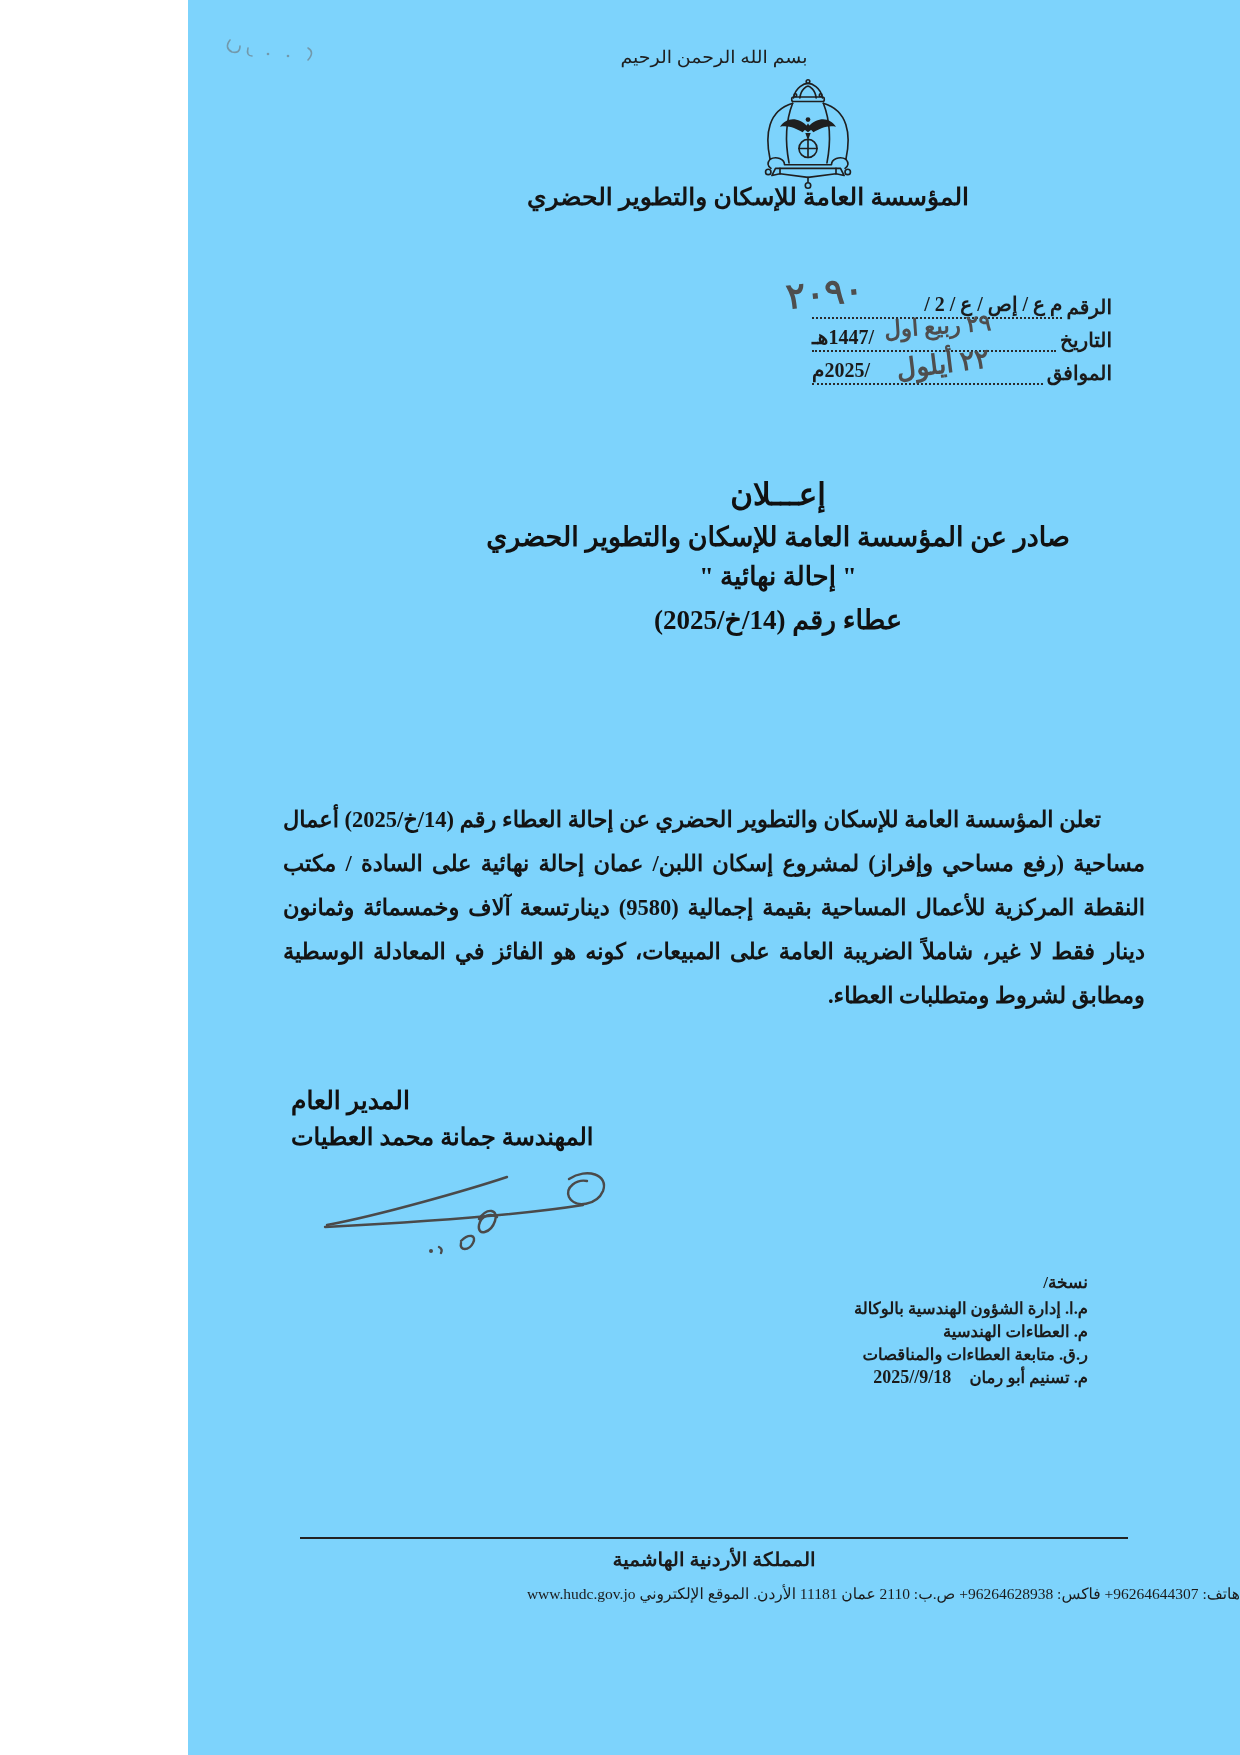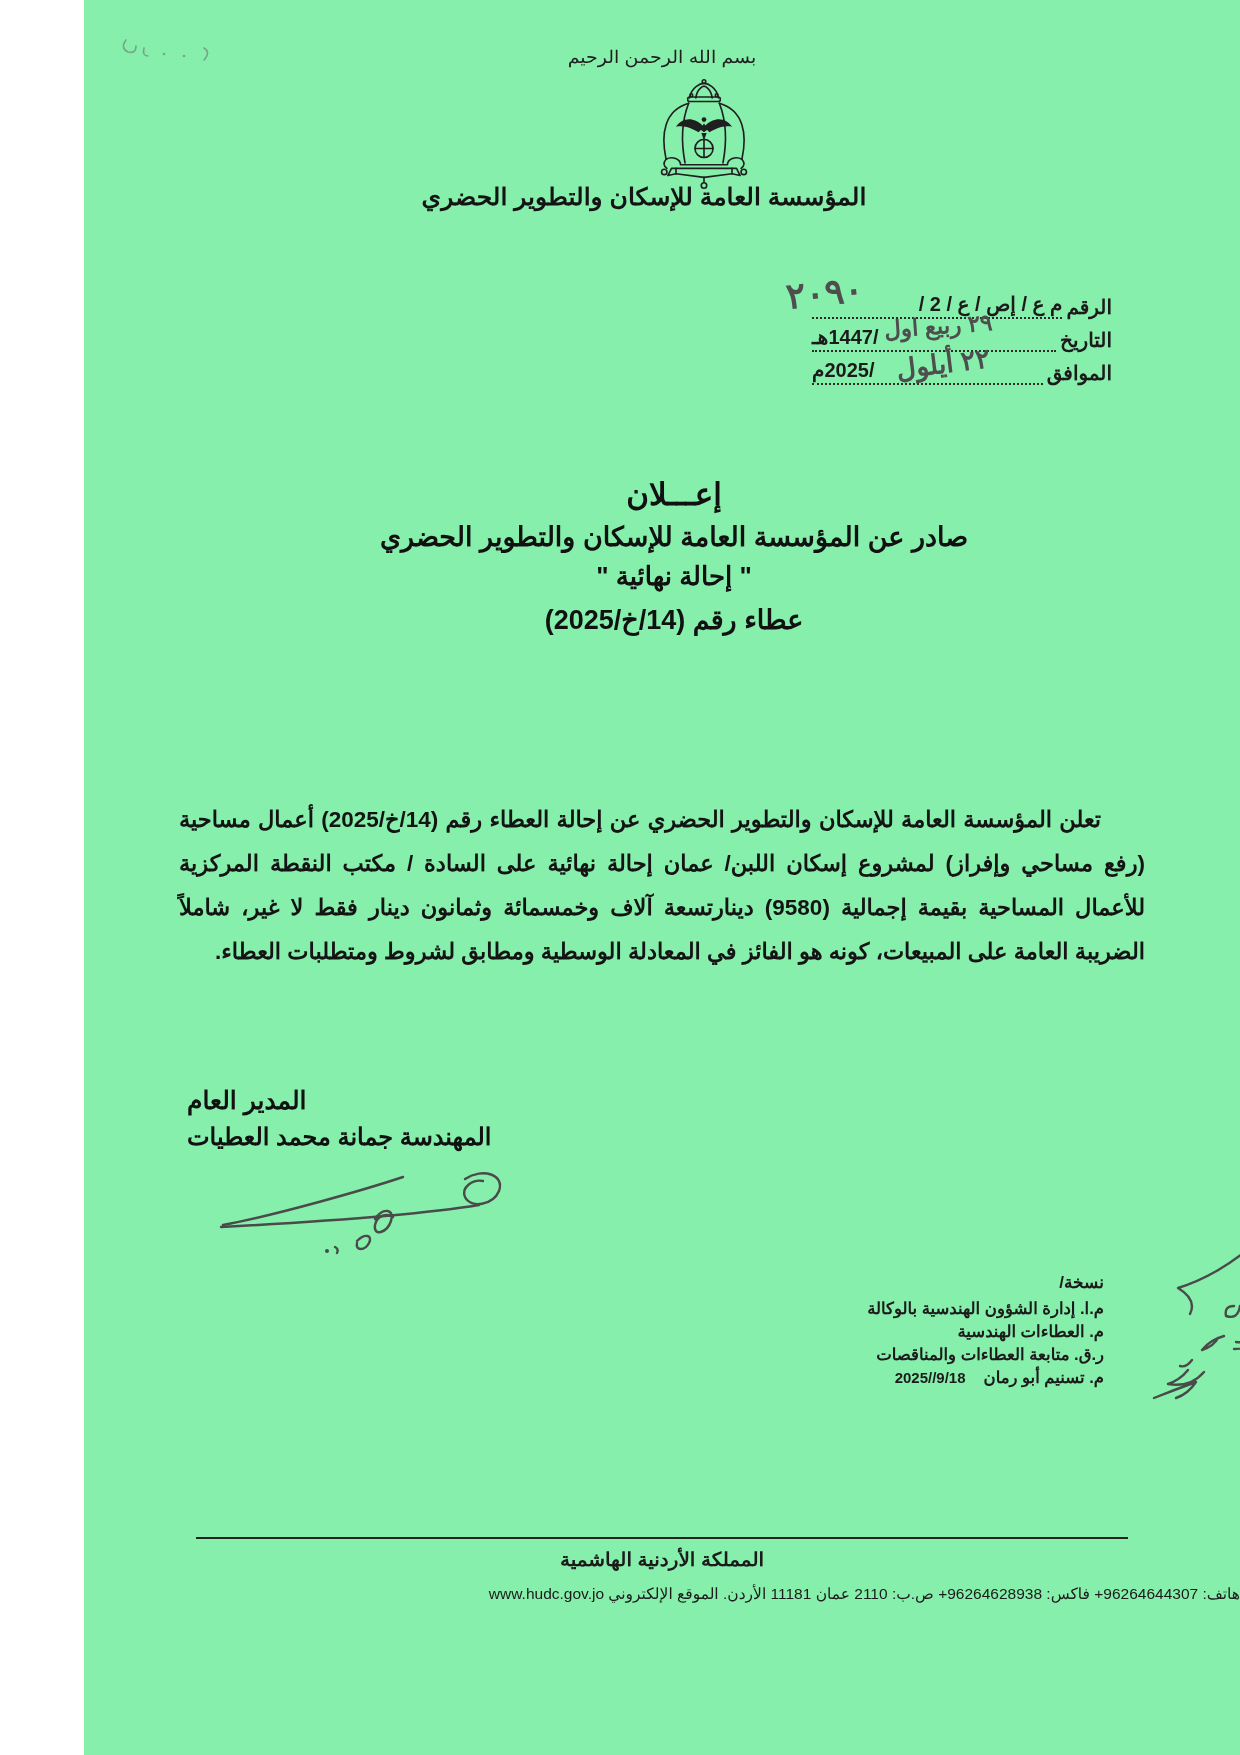--- a/index.html
+++ b/index.html
@@ -1,20 +1,20 @@
 <!DOCTYPE html>
 <html lang="ar" dir="rtl"><head>
 <meta charset="utf-8">
 <style>
   html,body{margin:0;padding:0;background:#ffffff;}
   .page{
     position:relative;
-    width:1156px;height:1755px;
-    background:#86efac;
-    font-family:Liberation Sans, sans-serif;
+    width:1052px;height:1755px;
+    background:#7dd3fc;
+    font-family:Liberation Serif, serif;
     color:#1b1b1b;
     direction:rtl;
     overflow:hidden;
   }
   svg{display:block;}
   
   .scan-marks{position:absolute;top:24px;left:28px;opacity:.55;}
   .basmala{
     position:absolute;top:46px;left:0;right:0;
     text-align:center;font-size:19px;font-weight:500;color:#1e1e1e;
@@ -56,25 +56,25 @@
     position:absolute;top:798px;right:95px;left:95px;margin:0;
     font-size:22.5px;font-weight:700;line-height:44px;color:#141414;
     text-align:justify;text-indent:44px;
   }
   
   .sig-block{position:absolute;top:1086px;left:103px;width:360px;text-align:left;font-weight:700;color:#111;}
   .sig-title{font-size:25px;}
   .sig-name{font-size:24px;margin-top:8px;}
   .sig-scribble{margin:12px auto 0;}
   
-  .copies{position:absolute;top:1272px;right:136px;text-align:right;font-weight:700;color:#1b1b1b;}
+  .copies{position:absolute;top:1272px;right:152px;text-align:right;font-weight:700;color:#1b1b1b;}
   .copies-label{font-size:17px;margin-bottom:4px;}
   .copy-item{font-size:16.5px;line-height:23px;}
   .copy-last{display:flex;align-items:baseline;gap:18px;justify-content:flex-start;}
-  .copy-date{font-size:15px;font-weight:700;}
+  .copy-date{font-size:18px;font-weight:700;}
   .copies-scribbles{position:absolute;top:1238px;left:1020px;}
   
   .footer-rule{position:absolute;top:1537px;left:112px;right:112px;height:2px;background:#222;}
   .kingdom{
     position:absolute;top:1547px;left:0;right:0;text-align:center;
     font-size:20px;font-weight:600;color:#1b1b1b;transform:scaleY(.95);
   }
   .contact{
     position:absolute;top:1585px;left:0;right:0;text-align:right;
     font-size:15.5px;font-weight:500;color:#1b1b1b;

